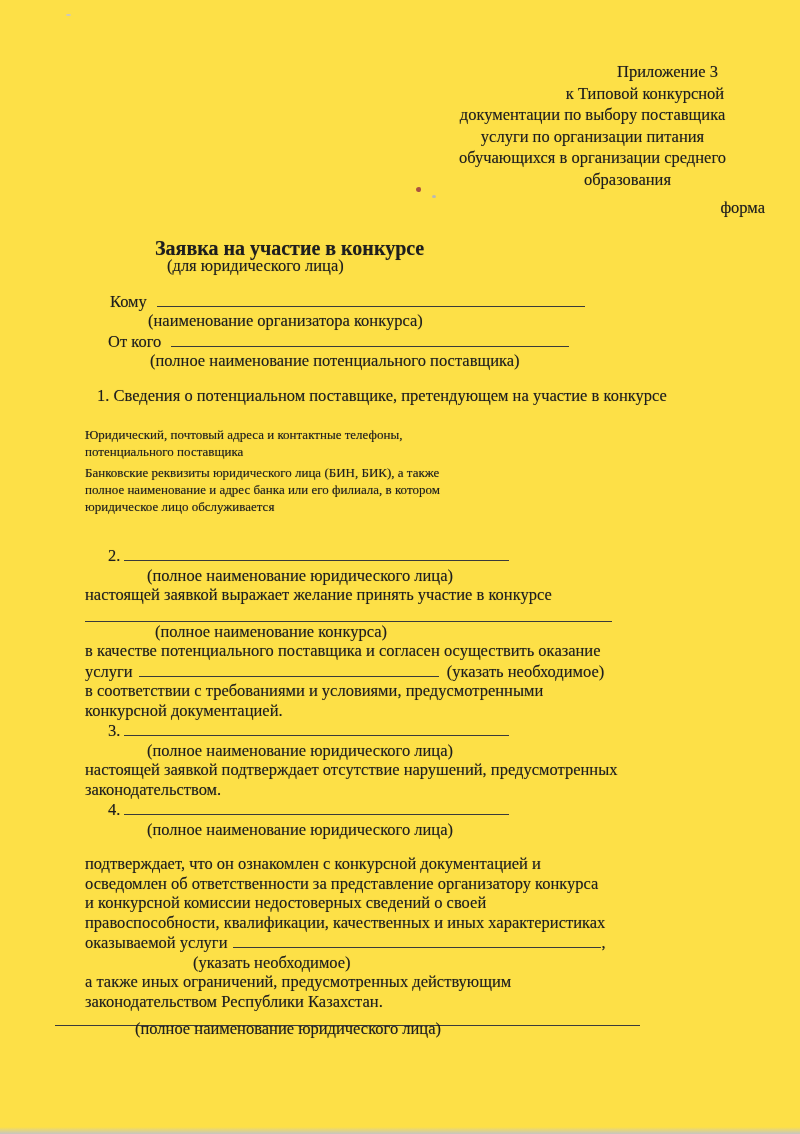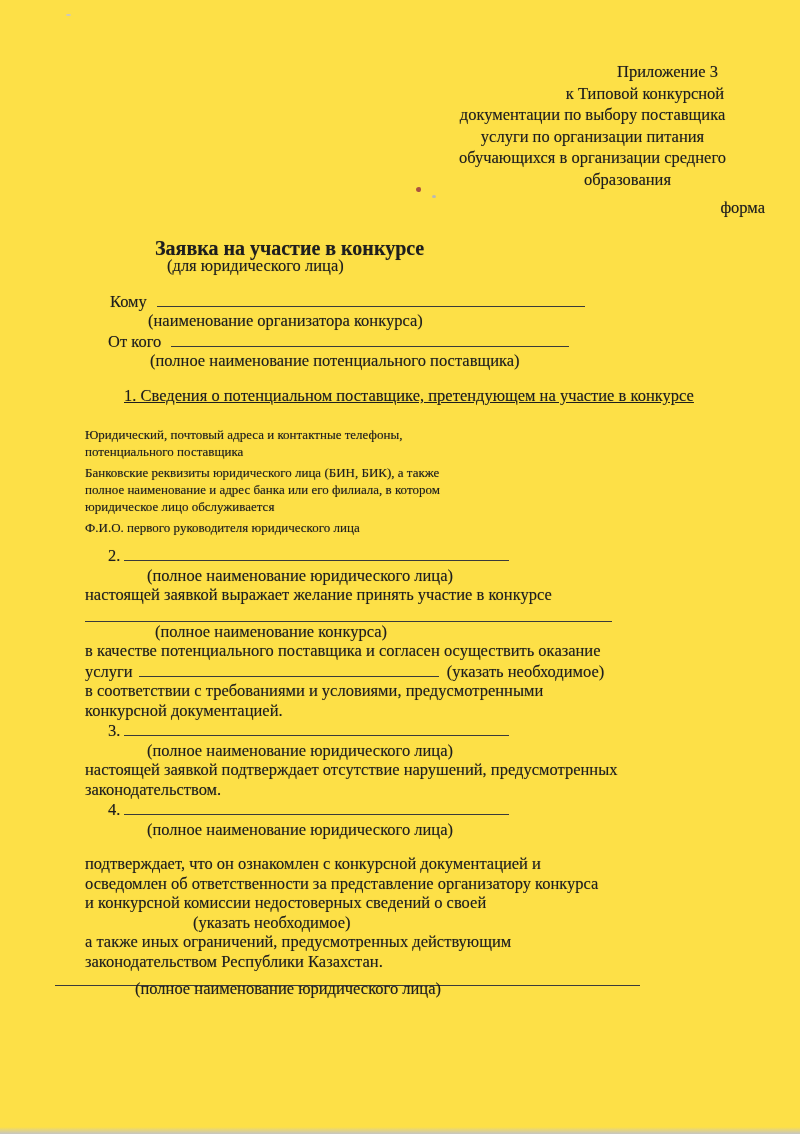--- a/index.html
+++ b/index.html
@@ -36,21 +36,21 @@
   .abs { position: absolute; }
   .fill {
     display: inline-block;
     border-bottom: 1.2px solid #3a3a3a;
     height: 15px;
     vertical-align: baseline;
   }
   .hint { color: #1e1e1e; }
 
   
-  .sec1-heading { position: absolute; top: 386px; left: 124px; text-decoration: underline; }
+  .sec1-heading { position: absolute; top: 386px; left: 97px; }
   .sec1-items { position: absolute; top: 426px; left: 85px; font-size: 13px; line-height: 17px; }
   .sec1-item { margin-bottom: 4px; }
 
   
   .body-flow {
     position: absolute; top: 545px; left: 85px; width: 580px;
     line-height: 19.5px;
   }
   .row { white-space: nowrap; }
   .num-row { padding-left: 23px; }
@@ -111,23 +111,20 @@
   <div class="sec1-items">
     <div class="sec1-item">
       <div>Юридический, почтовый адреса и контактные телефоны,</div>
       <div>потенциального поставщика</div>
     </div>
     <div class="sec1-item">
       <div>Банковские реквизиты юридического лица (БИН, БИК), а также</div>
       <div>полное наименование и адрес банка или его филиала, в котором</div>
       <div>юридическое лицо обслуживается</div>
     </div>
-    <div class="sec1-item">
-      <div>Ф.И.О. первого руководителя юридического лица</div>
-    </div>
   </div>
 
   <div class="body-flow">
 
     <div class="row num-row">
       <span>2.</span><span class="fill"></span>
     </div>
     <div class="row hint-entity">(полное наименование юридического лица)</div>
     <div class="row">настоящей заявкой выражает желание принять участие в конкурсе</div>
     <div class="row rule-row">
@@ -151,20 +148,24 @@
     <div class="row num-row">
       <span>4.</span><span class="fill"></span>
     </div>
     <div class="row hint-entity">(полное наименование юридического лица)</div>
 
     <div class="gap15"></div>
 
     <div class="row">подтверждает, что он ознакомлен с конкурсной документацией и</div>
     <div class="row">осведомлен об ответственности за представление организатору конкурса</div>
     <div class="row">и конкурсной комиссии недостоверных сведений о своей</div>
+    <div class="row">правоспособности, квалификации, качественных и иных характеристиках</div>
+    <div class="row svc2-row">
+      <span>оказываемой услуги</span><span class="fill"></span><span>,</span>
+    </div>
     <div class="row hint-specify2">(указать необходимое)</div>
     <div class="row">а также иных ограничений, предусмотренных действующим</div>
     <div class="row">законодательством Республики Казахстан.</div>
 
     <div class="row rule-row-last">
       <span class="fill"></span>
     </div>
     <div class="row hint-entity-last">(полное наименование юридического лица)</div>
 
   </div>

